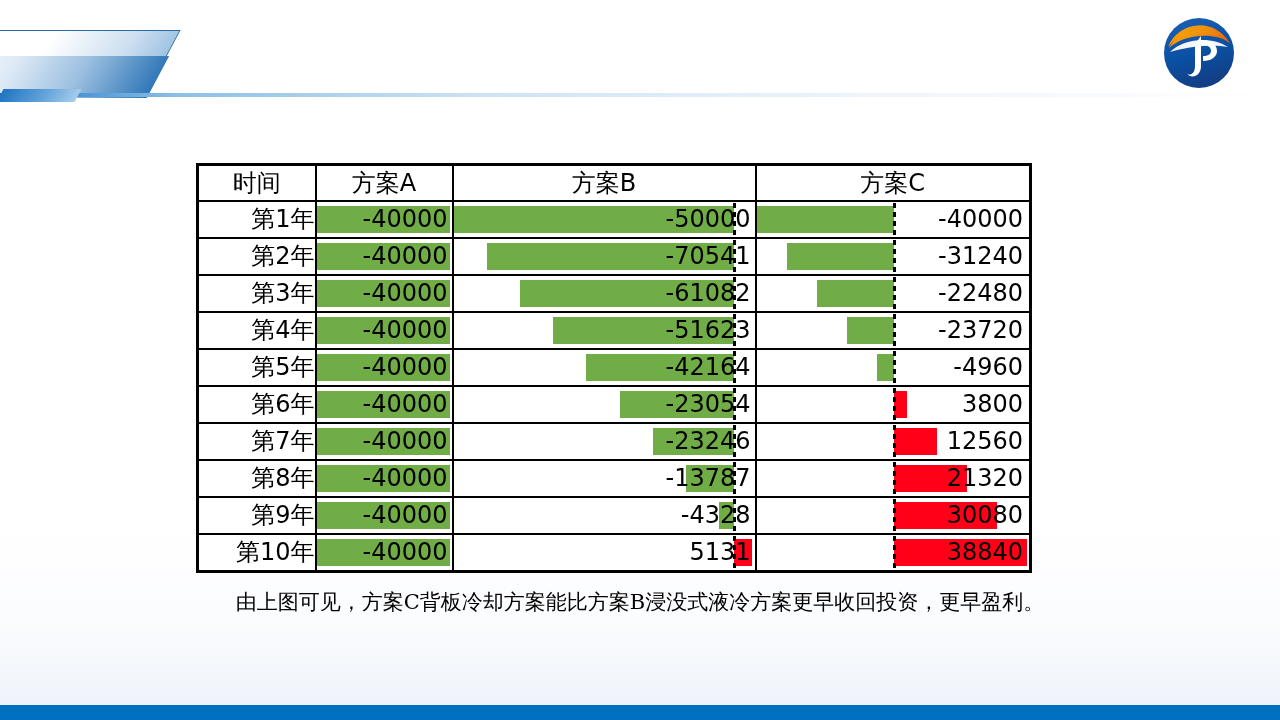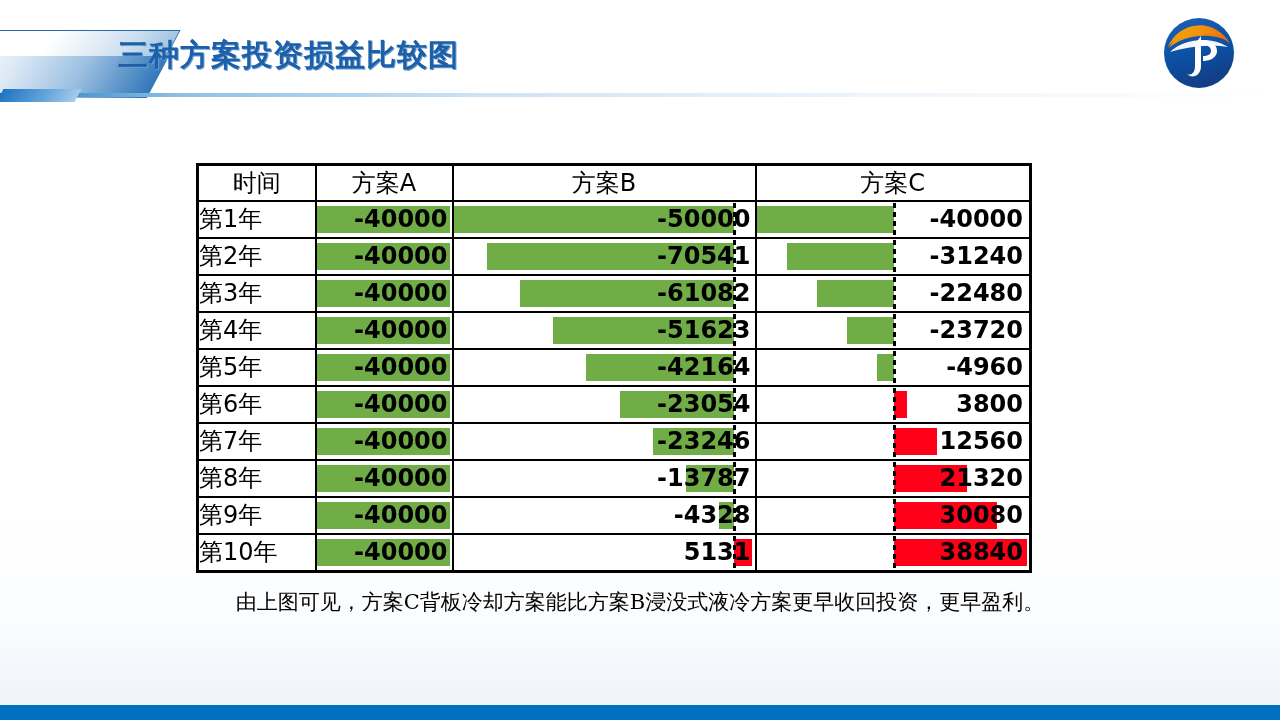--- a/index.html
+++ b/index.html
@@ -75,21 +75,21 @@
 
   .chart-table thead th {
     text-align: center;
     font-weight: normal;
     font-size: 24px;
     color: #000;
     height: 36px;
     vertical-align: middle;
   }
   .yr-cell {
-    text-align: left; font-size: 24px; color: #000; vertical-align: middle;
+    text-align: right; font-size: 24px; color: #000; vertical-align: middle;
   }
 
   
   .bar-cell { position: relative; vertical-align: middle; }
   .bar {
     position: absolute; top: 4px; bottom: 4px;
     background: #70AD47;
   }
   .bar.neg { background: #70AD47; }
   .bar.pos { background: #FF0018; }
@@ -99,21 +99,20 @@
     background-size: 3px 9px;
     background-repeat: repeat-y;
   }
   .val {
     position: relative; z-index: 2;
     display: block; text-align: right;
     padding-right: 4px;
     font-size: 24px; color: #000;
     line-height: 35px;
     white-space: nowrap;
-    font-weight: bold;
   }
   .val.c-col { padding-right: 6px; }
 
   
   .caption {
     position: absolute; left: 0; top: 588px; width: 1280px;
     text-align: center;
     font-size: 21px;
     color: #000;
     font-family: "DejaVu Serif", "Liberation Serif", serif;
@@ -126,21 +125,20 @@
   }
 </style>
 </head>
 <body>
 
 <div class="header">
   <div class="hdr-deco">
     <div class="para-a"></div>
     <div class="para-b"></div>
   </div>
-  <div class="hdr-title">三种方案投资损益比较图</div>
   <div class="hdr-rule"></div>
   <div class="hdr-rule-tail"></div>
 
   <div class="logo">
     <svg width="78" height="78" viewBox="0 0 78 78">
       <defs>
         <linearGradient id="lgBlue" x1="0" y1="0" x2="0.3" y2="1">
           <stop offset="0%" stop-color="#1f5fb5"></stop>
           <stop offset="60%" stop-color="#0a50a3"></stop>
           <stop offset="100%" stop-color="#123f86"></stop>

